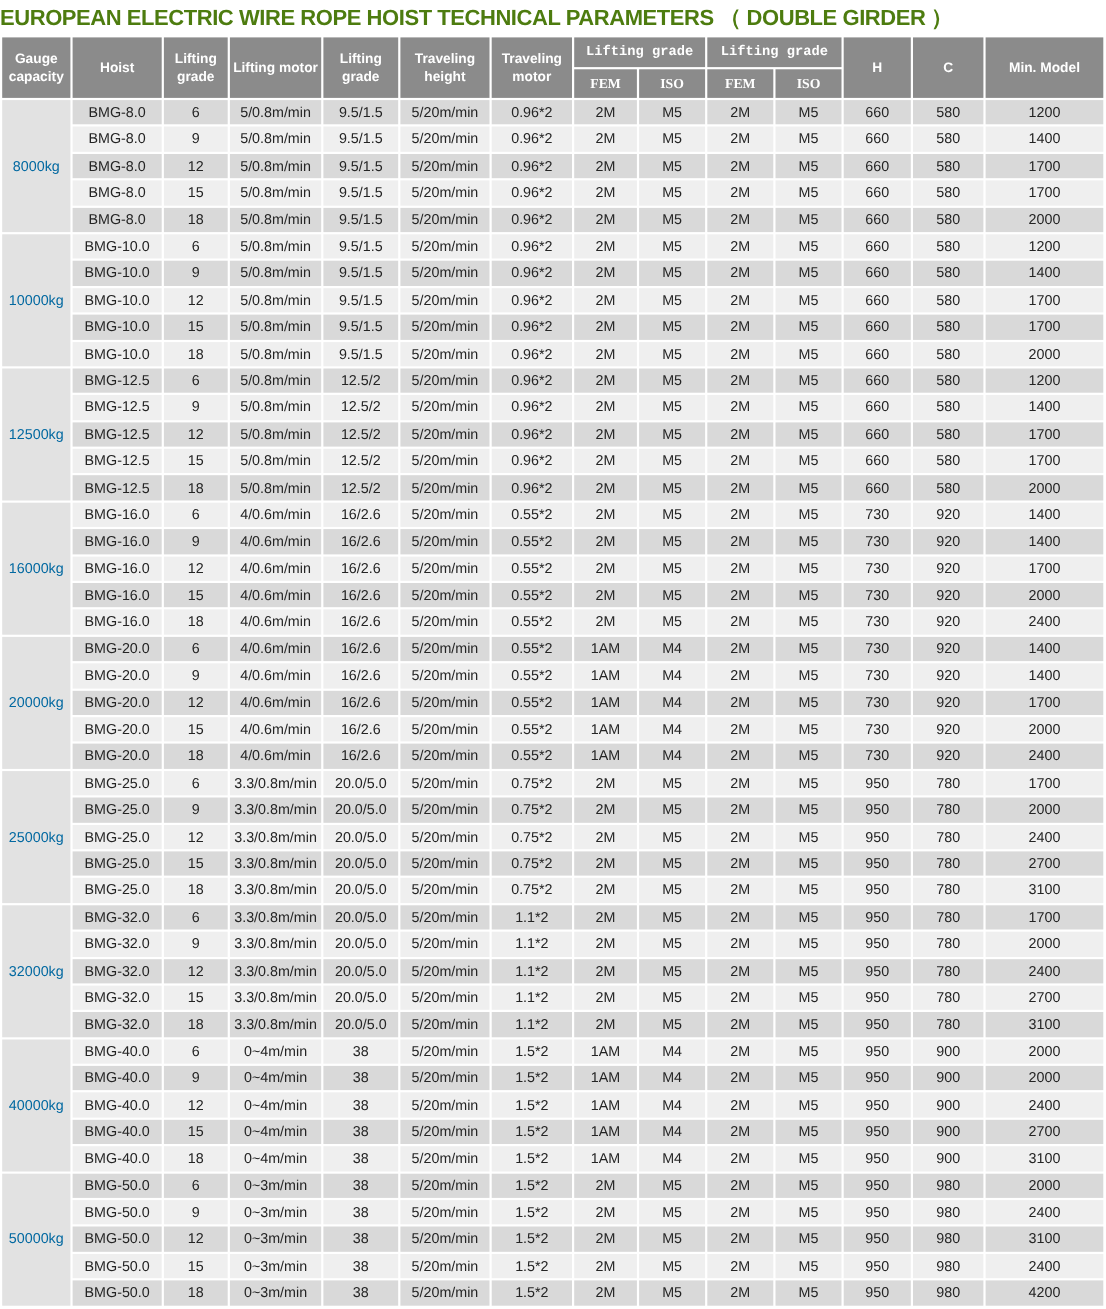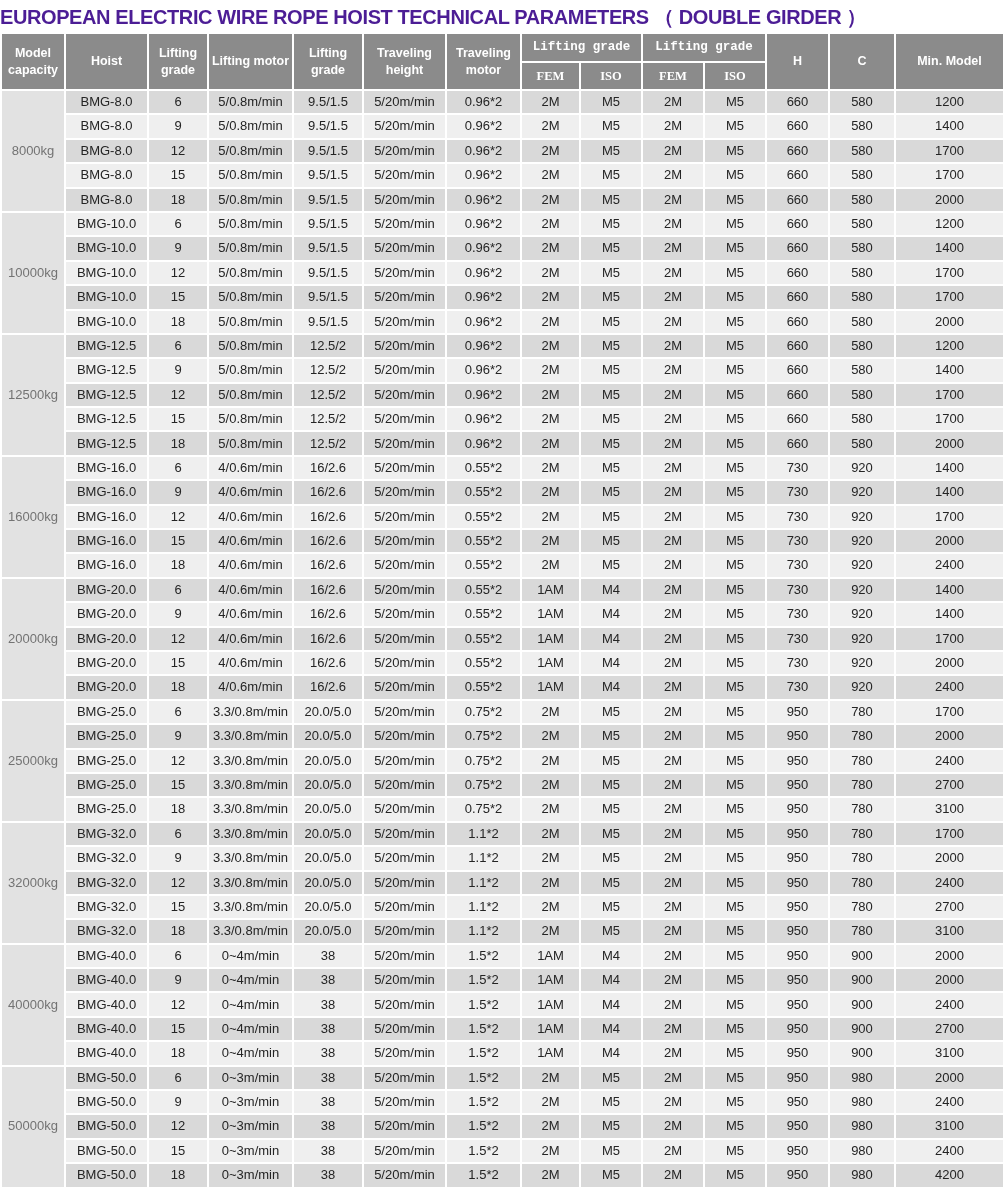--- a/index.html
+++ b/index.html
@@ -1,41 +1,41 @@
 <!DOCTYPE html>
 <html><head>
 <meta charset="utf-8">
 <title>Hoist Technical Parameters</title>
 <style>
   html,body{margin:0;padding:0;background:#ffffff;}
   body{font-family:"Liberation Sans",sans-serif;}
   .page{width:1005px;}
   .title{
-    font-size:20px;font-weight:700;color:#4c1d95;
+    font-size:20px;font-weight:700;color:#4d7c0f;
     letter-spacing:-0.4px;padding:5px 0 3px 0;line-height:1.2;
     white-space:nowrap;
   }
   table.spec{
     border-collapse:separate;border-spacing:2px;
     table-layout:fixed;width:1005px;background:#ffffff;
   }
   th{
     background:#8b8b8b;color:#ffffff;
     font-size:12.5px;font-weight:700;text-align:center;vertical-align:middle;
     padding:1px 1px;line-height:1.3;overflow:hidden;
   }
   thead tr.top-row th.grp{height:25px;font-family:Liberation Mono, monospace;}
   thead tr.sub-row th{height:24px;font-family:Liberation Serif, serif;}
   tbody td{
     font-size:13px;color:#242424;text-align:center;vertical-align:middle;
     height:22.4px;padding:0 1px;line-height:1.1;overflow:hidden;
   }
   td.dark{background:#d9d9d9;}
   td.light{background:#efefef;}
-  td.capacity{background:#e2e2e2;color:#737373;}
+  td.capacity{background:#e2e2e2;color:#0369a1;}
 </style>
 </head>
 <body>
 
 <div class="page">
   <div class="title">EUROPEAN ELECTRIC WIRE ROPE HOIST TECHNICAL PARAMETERS （ DOUBLE GIRDER ）</div>
 
   <table class="spec">
     <colgroup>
       <col style="width:62px">
@@ -48,21 +48,21 @@
         <col style="width:57px">
         <col style="width:60px">
       <col style="width:60px">
         <col style="width:60px">
         <col style="width:61px">
       <col style="width:64px">
         <col style="width:107px">
     </colgroup>
     <thead>
         <tr class="top-row">
-          <th rowspan="2">Model capacity</th>
+          <th rowspan="2">Gauge capacity</th>
           <th rowspan="2">Hoist</th>
           <th rowspan="2">Lifting grade</th>
           <th rowspan="2">Lifting motor</th>
           <th rowspan="2">Lifting grade</th>
           <th rowspan="2">Traveling height</th>
           <th rowspan="2">Traveling motor</th>
           <th colspan="2" class="grp">Lifting grade</th>
           <th colspan="2" class="grp">Lifting grade</th>
           <th rowspan="2">H</th>
           <th rowspan="2">C</th>

